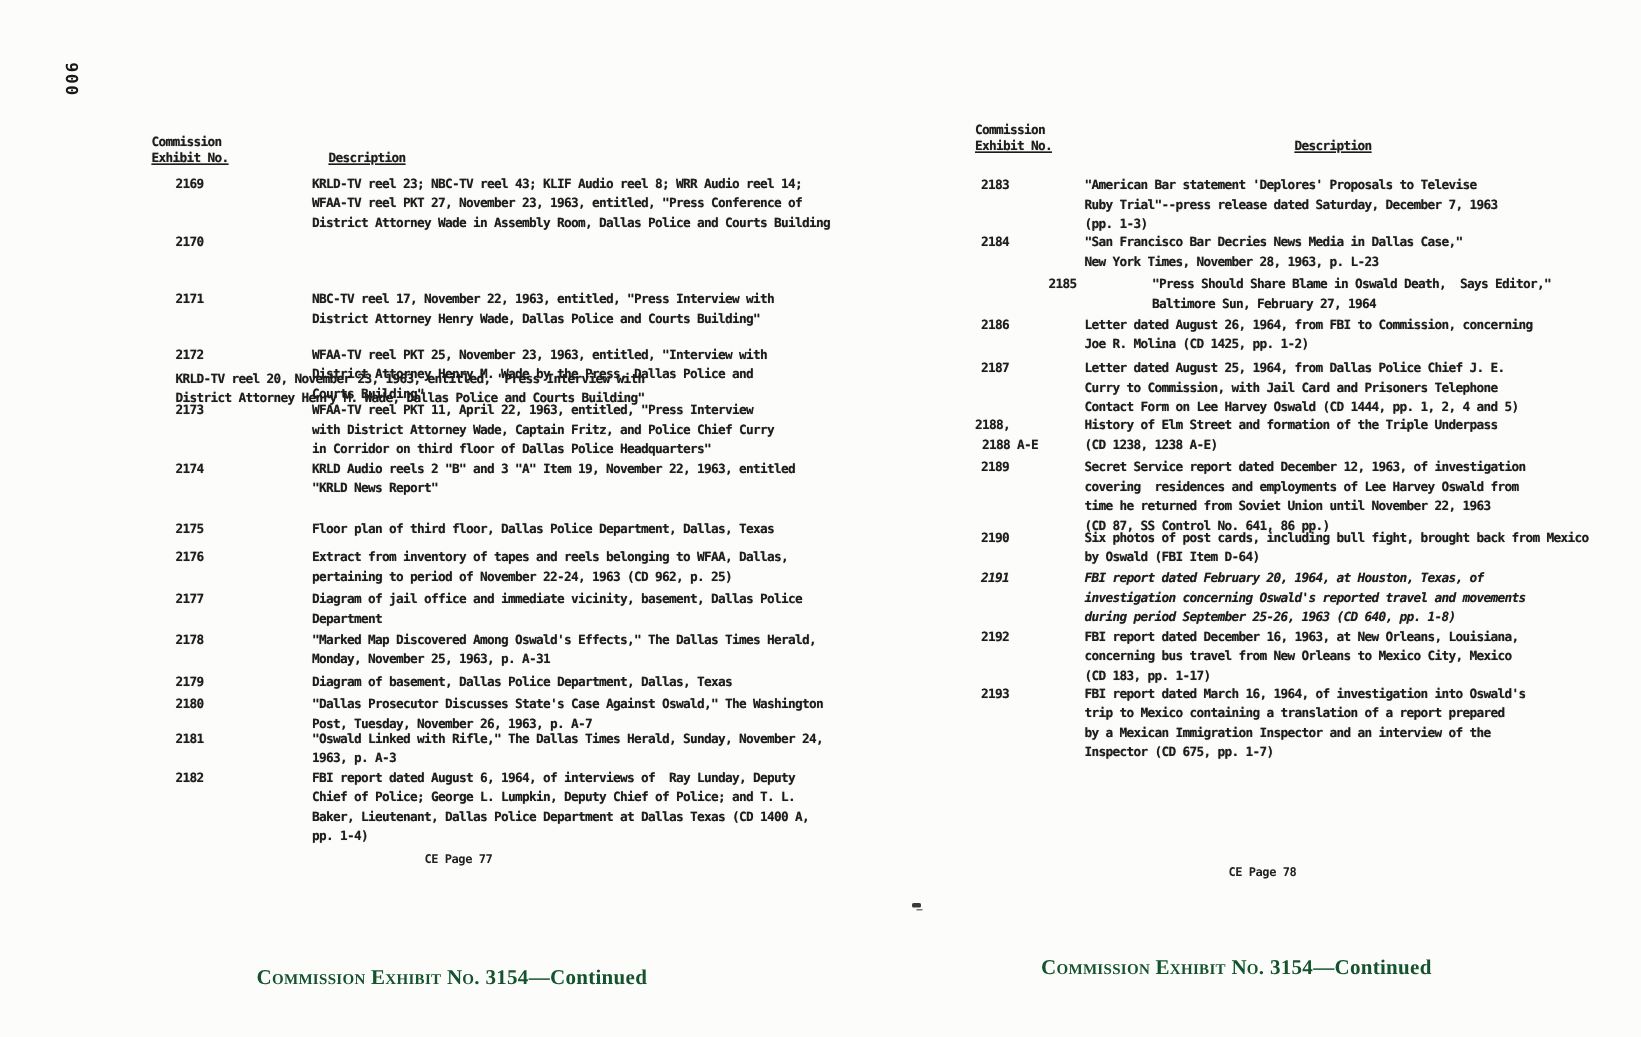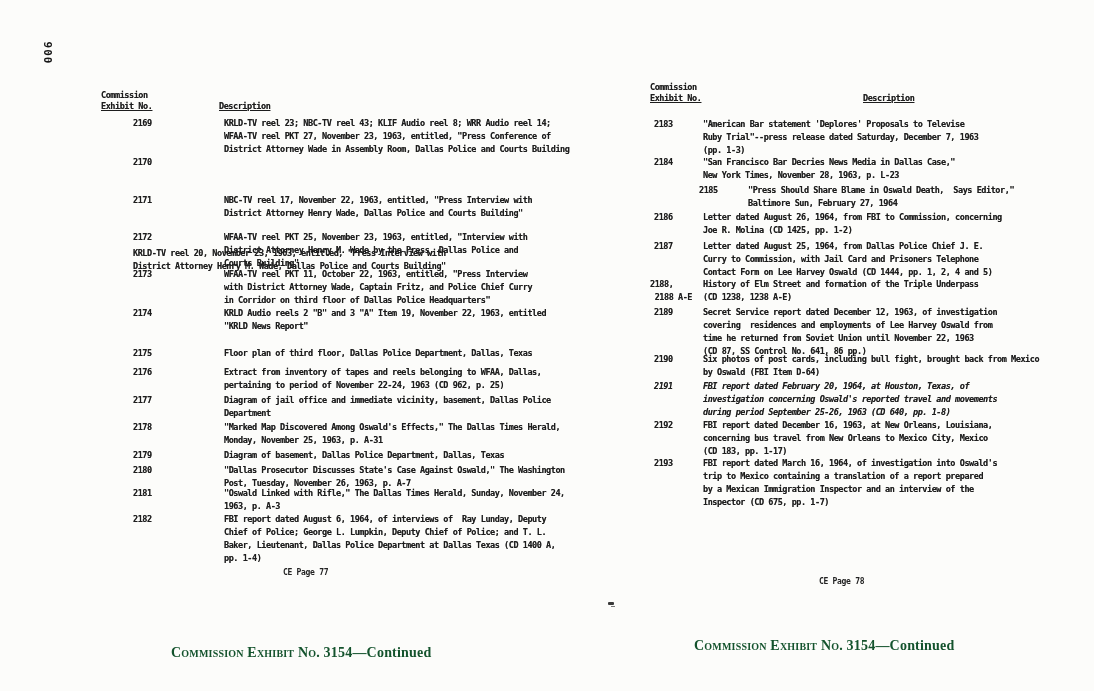--- a/index.html
+++ b/index.html
@@ -11,23 +11,23 @@
   .abs{position:absolute;}
   
   .tw{
     font-family:"DejaVu Sans Mono",monospace;
     font-size:8.5px;line-height:13px;letter-spacing:-0.45px;
     font-weight:bold;color:#1d1d1d;white-space:pre;
     text-shadow:0 0 0.5px rgba(20,20,20,0.55);
   }
   .hdr{text-decoration:underline;text-underline-offset:1px;}
   .entry{position:absolute;display:flex;align-items:flex-start;}
-  .entry-l{left:133px;}
+  .entry-l{left:117px;}
   .entry-l .no{width:91px;flex:0 0 91px;}
-  .entry-r{left:654px;}
+  .entry-r{left:654px;gap:20px;}
   .entry-r .no{width:49px;flex:0 0 49px;}
   .no,.desc{display:block;}
   
   .folio{
     left:30px;top:46px;width:34px;height:14px;
     transform:rotate(90deg);
     font-size:11px;letter-spacing:1px;font-weight:bold;color:#161616;
     font-family:"DejaVu Sans Mono",monospace;text-align:center;
   }
   .ce-page{
@@ -74,21 +74,21 @@
 District Attorney Henry Wade, Dallas Police and Courts Building"</span>
   </div>
   <div class="entry entry-l tw" style="top:231px;">
     <span class="no">2172</span>
     <span class="desc">WFAA-TV reel PKT 25, November 23, 1963, entitled, "Interview with
 District Attorney Henry M. Wade by the Press, Dallas Police and
 Courts Building"</span>
   </div>
   <div class="entry entry-l tw" style="top:268px;">
     <span class="no">2173</span>
-    <span class="desc">WFAA-TV reel PKT 11, October 22, 1963, entitled, "Press Interview
+    <span class="desc">WFAA-TV reel PKT 11, April 22, 1963, entitled, "Press Interview
 with District Attorney Wade, Captain Fritz, and Police Chief Curry
 in Corridor on third floor of Dallas Police Headquarters"</span>
   </div>
   <div class="entry entry-l tw" style="top:307px;">
     <span class="no">2174</span>
     <span class="desc">KRLD Audio reels 2 "B" and 3 "A" Item 19, November 22, 1963, entitled
 "KRLD News Report"</span>
   </div>
   <div class="entry entry-l tw" style="top:347px;">
     <span class="no">2175</span>

